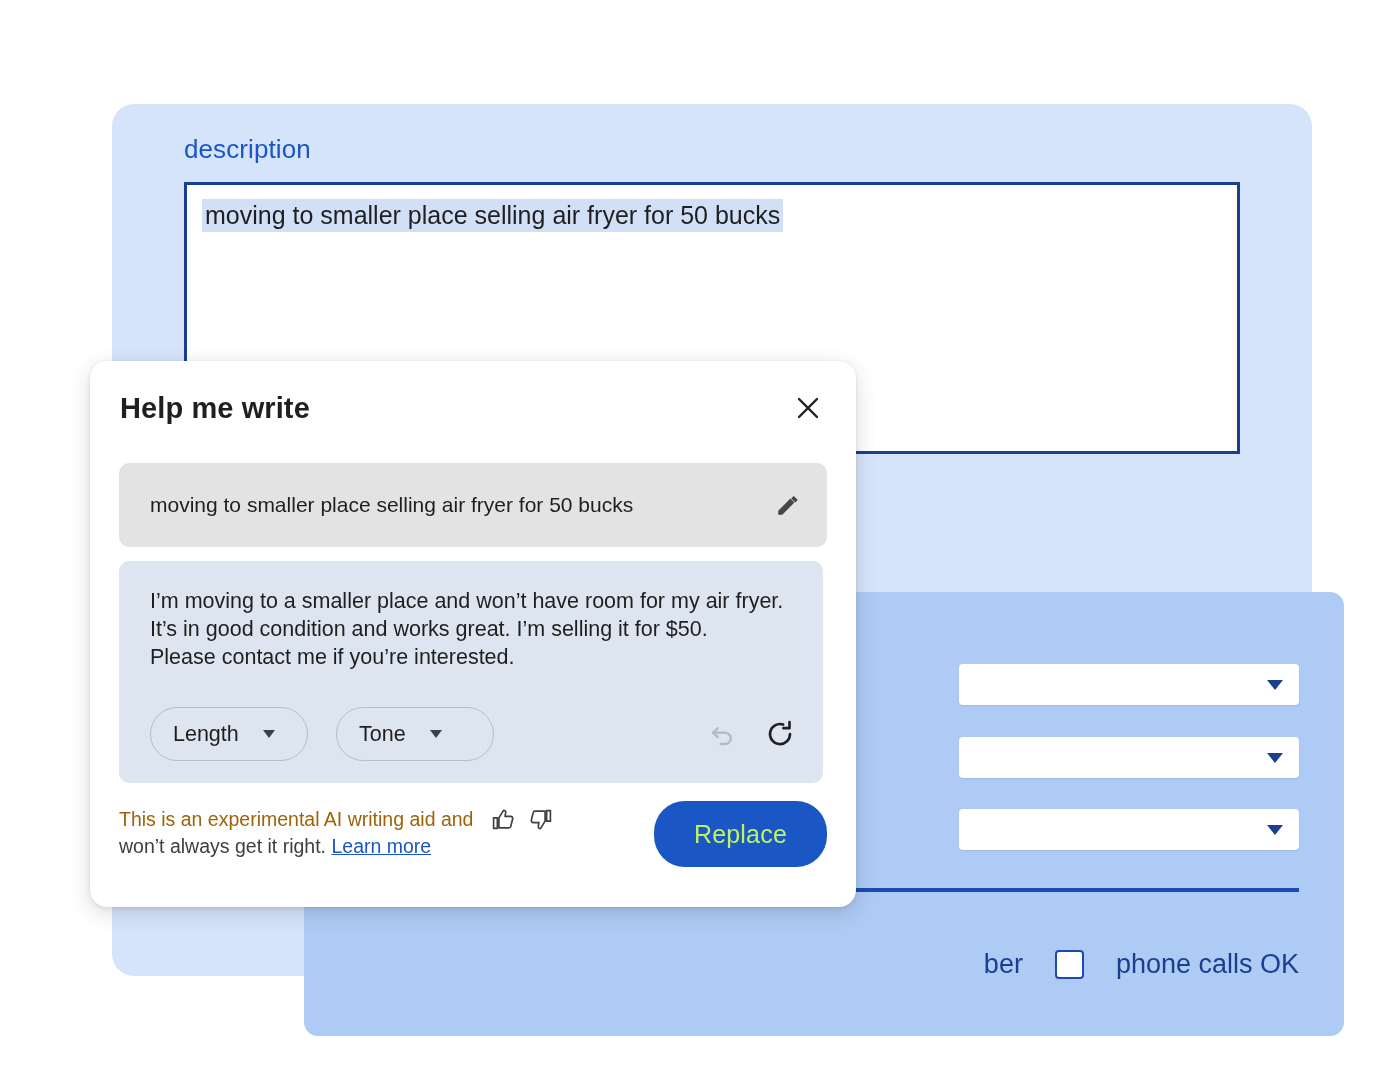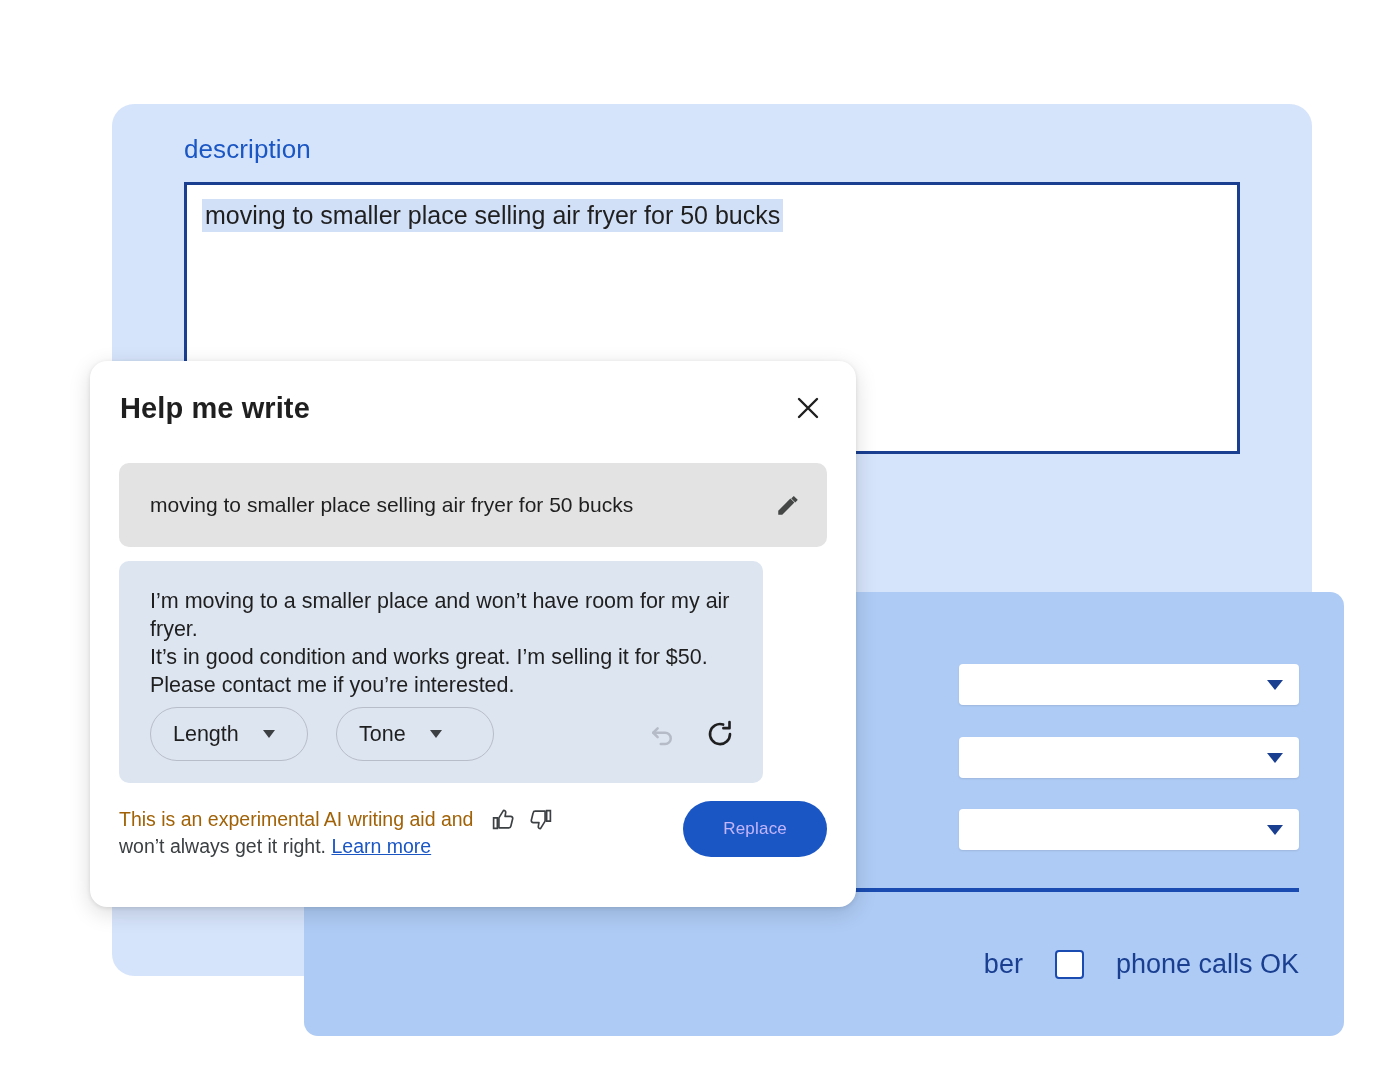--- a/index.html
+++ b/index.html
@@ -181,21 +181,21 @@
     width: 34px; height: 34px;
     display: flex; align-items: center; justify-content: center;
     cursor: pointer;
   }
 
   
   #result-panel {
     position: absolute;
     left: 29px;
     top: 200px;
-    width: 644px;
+    width: 704px;
     height: 222px;
     background: #dde5f1;
     border-radius: 10px;
     padding: 26px 31px 0 31px;
   }
 
   #result-text {
     font-size: 21.5px;
     line-height: 28px;
     color: #1f1f1f;
@@ -289,27 +289,27 @@
   }
   #learn-more-link {
     color: #1a56c4;
     text-decoration: underline;
     cursor: pointer;
   }
 
   #replace-button {
     margin-left: auto;
     margin-top: 4px;
-    height: 56px;
+    height: 66px;
     padding: 0 40px;
     background: #1a56c4;
-    color: #c4b5fd;
+    color: #bef264;
     border: none;
     border-radius: 31px;
-    font-size: 17px;
+    font-size: 25px;
     font-family: "Liberation Sans", sans-serif;
     cursor: pointer;
     letter-spacing: 0.2px;
   }
 </style>
 </head>
 <body>
 
 <div id="bg-card">
 

